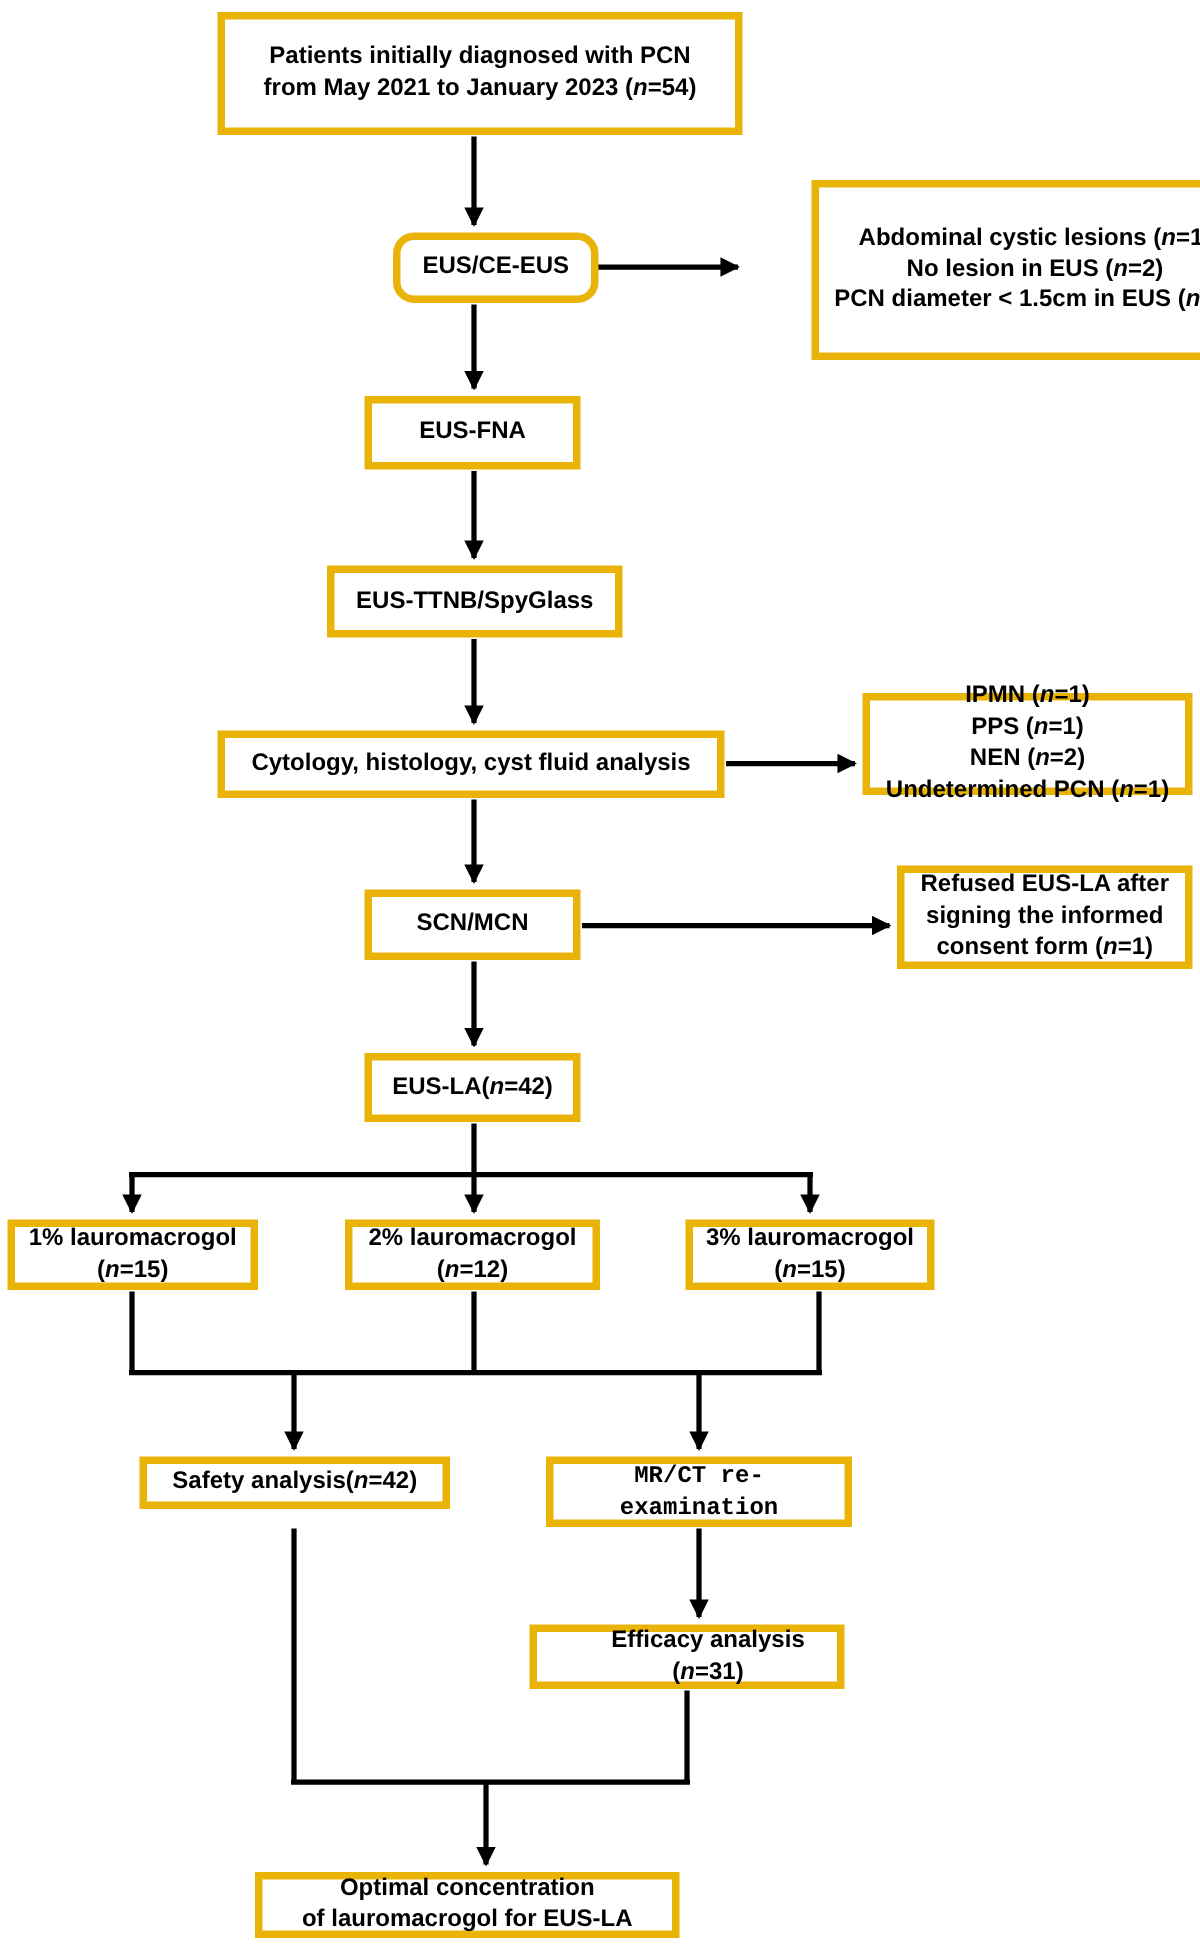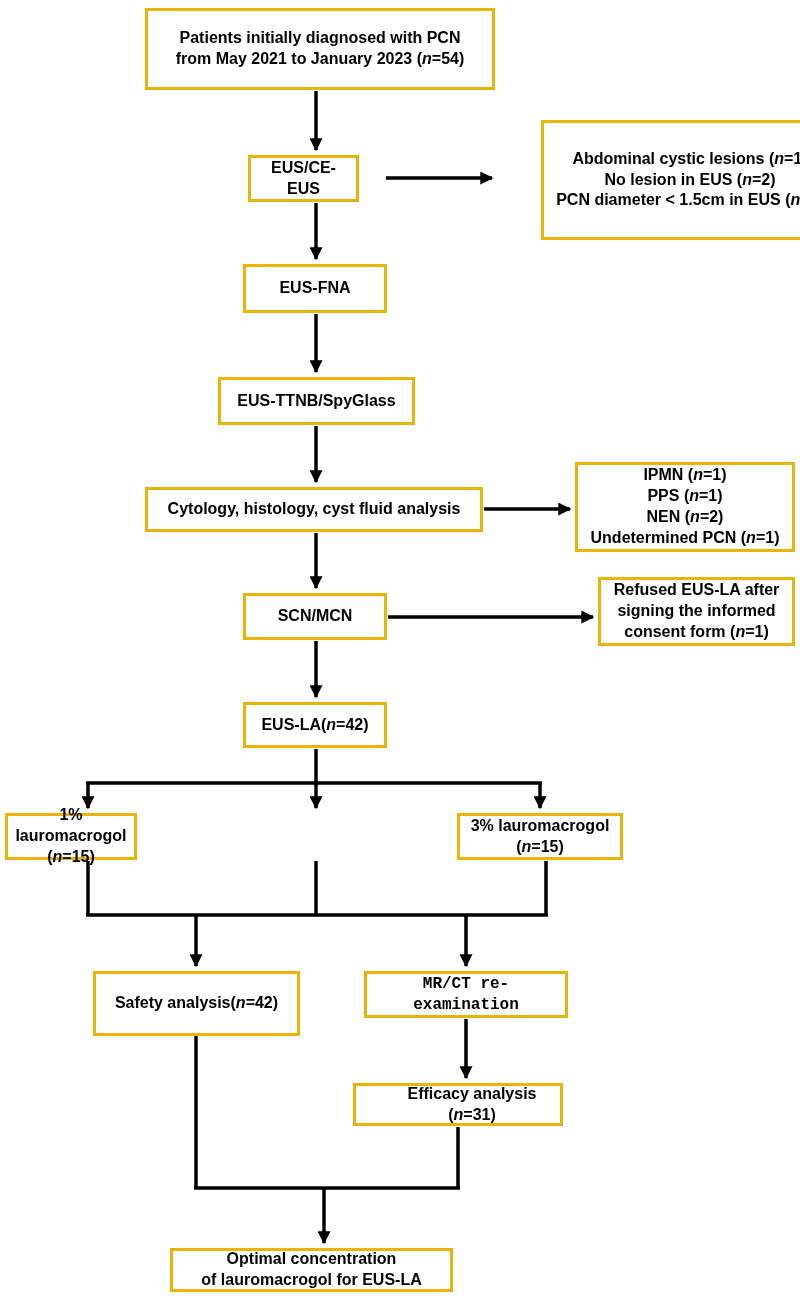--- a/index.html
+++ b/index.html
@@ -12,21 +12,21 @@
     overflow: hidden;
   }
   .connectors {
     position: absolute;
     left: 0; top: 0;
     width: 800px; height: 1296px;
   }
   .box {
     position: absolute;
     box-sizing: border-box;
-    border: 3px solid #eab308;
+    border: 5px solid #eab308;
     background: #ffffff;
     color: #000000;
     display: flex;
     align-items: center;
     justify-content: center;
     text-align: center;
     font-weight: bold;
     font-size: 16px;
     line-height: 1.3;
     padding: 2px 4px;
@@ -75,66 +75,69 @@
       <path d="M458 1127 V1188"></path>
       <path d="M194 1188 H460"></path>
       <path d="M324 1188 V1243" marker-end="url(#arrow)"></path>
     </g>
   </svg>
 
   <div class="box" style="left:145px; top:8px; width:350px; height:82px;">
       <span>Patients initially diagnosed with PCN<br>from May 2021 to January 2023 (<i>n</i>=54)</span>
     </div>
 
-  <div class="box" style="left:248px; top:155px; width:111px; height:47px;">
+  <div class="box" style="left:262px; top:155px; width:137px; height:47px;border-radius:14px;">
       <span>EUS/CE-EUS</span>
     </div>
 
   <div class="box" style="left:497px; top:120px; width:298px; height:120px;margin-left:44px;">
       <span>Abdominal cystic lesions (<i>n</i>=1)<br>No lesion in EUS (<i>n</i>=2)<br>PCN diameter &lt; 1.5cm in EUS (<i>n</i>=1)</span>
     </div>
 
   <div class="box" style="left:218px; top:377px; width:197px; height:48px;">
       <span>EUS-TTNB/SpyGlass</span>
     </div>
 
   <div class="box" style="left:243px; top:264px; width:144px; height:49px;">
       <span>EUS-FNA</span>
     </div>
 
   <div class="box" style="left:145px; top:487px; width:338px; height:45px;">
       <span>Cytology, histology, cyst fluid analysis</span>
     </div>
 
-  <div class="box" style="left:575px; top:462px; width:220px; height:90px;">
+  <div class="box" style="left:575px; top:462px; width:220px; height:68px;">
       <span>IPMN (<i>n</i>=1)<br>PPS (<i>n</i>=1)<br>NEN (<i>n</i>=2)<br>Undetermined PCN (<i>n</i>=1)</span>
     </div>
 
   <div class="box" style="left:243px; top:593px; width:144px; height:47px;">
       <span>SCN/MCN</span>
     </div>
 
   <div class="box" style="left:598px; top:577px; width:197px; height:69px;">
       <span>Refused EUS-LA after<br>signing the informed<br>consent form (<i>n</i>=1)</span>
     </div>
 
   <div class="box" style="left:243px; top:702px; width:144px; height:46px;">
       <span>EUS-LA(<i>n</i>=42)</span>
     </div>
 
-  <div class="box" style="left:5px; top:813px; width:132px; height:47px;">
+  <div class="box" style="left:5px; top:813px; width:167px; height:47px;">
       <span>1% lauromacrogol<br>(<i>n</i>=15)</span>
     </div>
 
+  <div class="box" style="left:230px; top:813px; width:170px; height:47px;">
+      <span>2% lauromacrogol<br>(<i>n</i>=12)</span>
+    </div>
 
   <div class="box" style="left:457px; top:813px; width:166px; height:47px;">
       <span>3% lauromacrogol<br>(<i>n</i>=15)</span>
     </div>
 
-  <div class="box" style="left:93px; top:971px; width:207px; height:65px;">
+  <div class="box" style="left:93px; top:971px; width:207px; height:35px;">
       <span>Safety analysis(<i>n</i>=42)</span>
     </div>
 
   <div class="box" style="left:364px; top:971px; width:204px; height:47px;font-family:Liberation Mono, monospace;">
       <span>MR/CT re-examination</span>
     </div>
 
   <div class="box" style="left:353px; top:1083px; width:210px; height:43px;padding-left:32px;">
       <span>Efficacy analysis (<i>n</i>=31)</span>
     </div>

